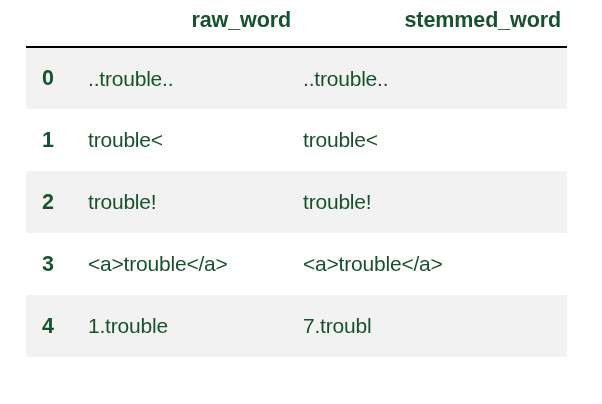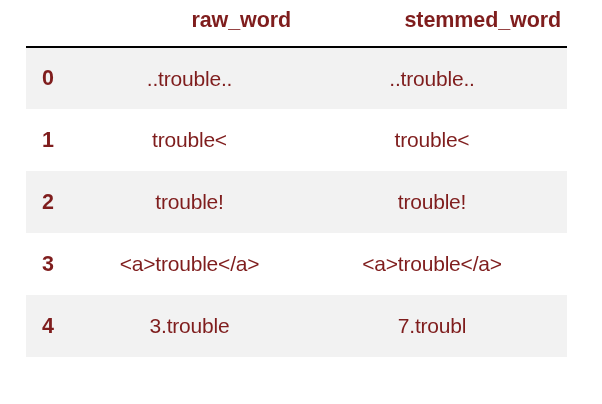--- a/index.html
+++ b/index.html
@@ -17,21 +17,21 @@
     position: absolute;
     left: 26px;
     top: 8px;
     width: 541px;
   }
   table.dataframe {
     border-collapse: collapse;
     width: 541px;
     table-layout: fixed;
     font-size: 21px;
-    color: #7f1d1d;
+    color: #14532d;
   }
   table.dataframe thead th {
     border: none;
     border-bottom: 2.5px solid #000000;
     font-weight: bold;
     text-align: right;
     padding: 0 6px 13px 6px;
     vertical-align: bottom;
     font-size: 21.5px;
     letter-spacing: -0.1px;
@@ -41,21 +41,21 @@
   }
   table.dataframe tbody th {
     font-weight: bold;
     text-align: left;
     padding: 0 6px 0 16px;
     border: none;
     vertical-align: middle;
     font-size: 21.5px;
   }
   table.dataframe tbody td {
-    text-align: center;
+    text-align: left;
     padding: 0 6px 0 6px;
     border: none;
     vertical-align: middle;
     white-space: nowrap;
     letter-spacing: -0.2px;
   }
   table.dataframe tbody tr {
     height: 62px;
   }
   table.dataframe tbody tr.odd-row {
@@ -101,18 +101,18 @@
         <td>trouble!</td>
         <td>trouble!</td>
       </tr>
       <tr class="even-row">
         <th>3</th>
         <td>&lt;a&gt;trouble&lt;/a&gt;</td>
         <td>&lt;a&gt;trouble&lt;/a&gt;</td>
       </tr>
       <tr class="odd-row">
         <th>4</th>
-        <td>3.trouble</td>
+        <td>1.trouble</td>
         <td>7.troubl</td>
       </tr>
     </tbody>
   </table>
 </div>
 
 </body></html>

